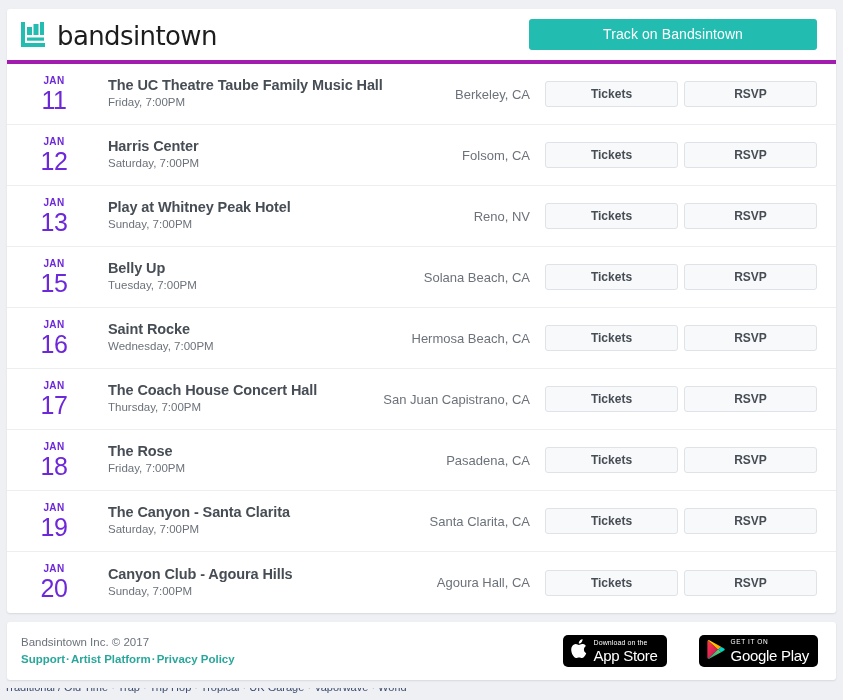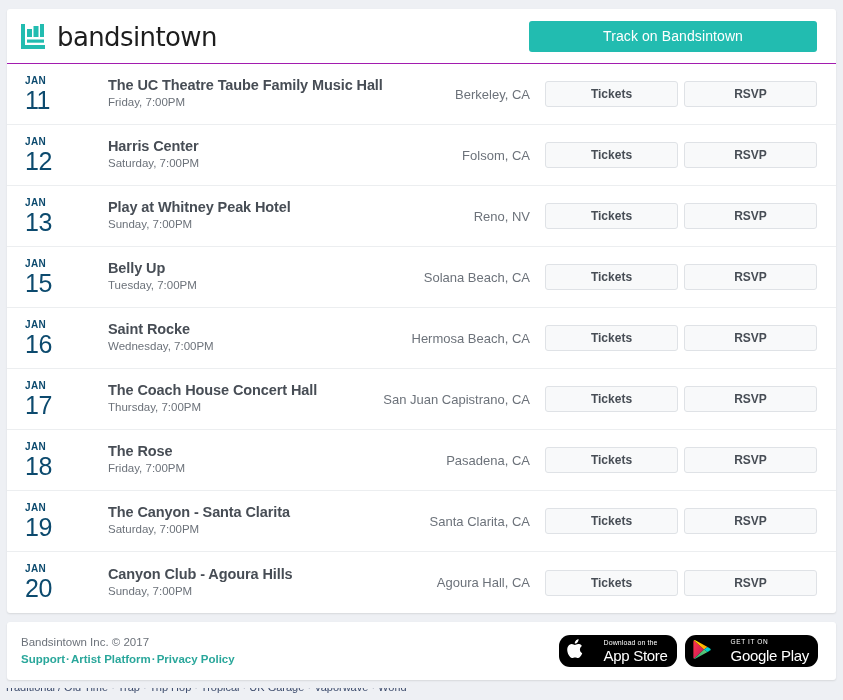--- a/index.html
+++ b/index.html
@@ -31,21 +31,21 @@
     overflow: hidden;
   }
 
   
   .header {
     height: 55px;
     display: flex;
     align-items: center;
     justify-content: space-between;
     padding: 0 19px 0 14px;
-    border-bottom: 1px solid #a21caf;
+    border-bottom: 4px solid #a21caf;
   }
 
   .brand {
     display: flex;
     align-items: center;
     gap: 9px;
   }
 
   .brand-icon {
     width: 27px;
@@ -91,22 +91,22 @@
     height: 61px;
     padding: 0 19px 0 14px;
     border-bottom: 1px solid #eceef0;
     cursor: pointer;
   }
   .event-row:last-child { border-bottom: none; }
 
   .date-col {
     width: 62px;
     flex: 0 0 62px;
-    text-align: left;
-    color: #0c4a6e;
+    text-align: center;
+    color: #6d28d9;
     line-height: 1;
     padding-left: 4px;
   }
   .date-mon {
     font-size: 10px;
     font-weight: bold;
     letter-spacing: 0.4px;
     display: block;
     margin-bottom: 2px;
   }
@@ -199,26 +199,27 @@
   .footer-sep { color: #2aa79b; padding: 0 1px; }
 
   .store-badges {
     display: flex;
     gap: 8px;
     align-items: center;
   }
   .badge {
     height: 32px;
     background: #000000;
-    border-radius: 11px;
+    border-radius: 5px;
     display: flex;
     align-items: center;
     padding: 0 9px 0 7px;
-    gap: 20px;
+    gap: 6px;
     cursor: pointer;
+    margin-left: 24px;
   }
   .badge-glyph { flex: 0 0 auto; display: block; }
   .badge-lines { line-height: 1; color: #ffffff; }
   .badge-top {
     font-size: 7px;
     letter-spacing: 0.1px;
     display: block;
     margin-bottom: 2px;
     font-family: "Liberation Sans", sans-serif;
   }

